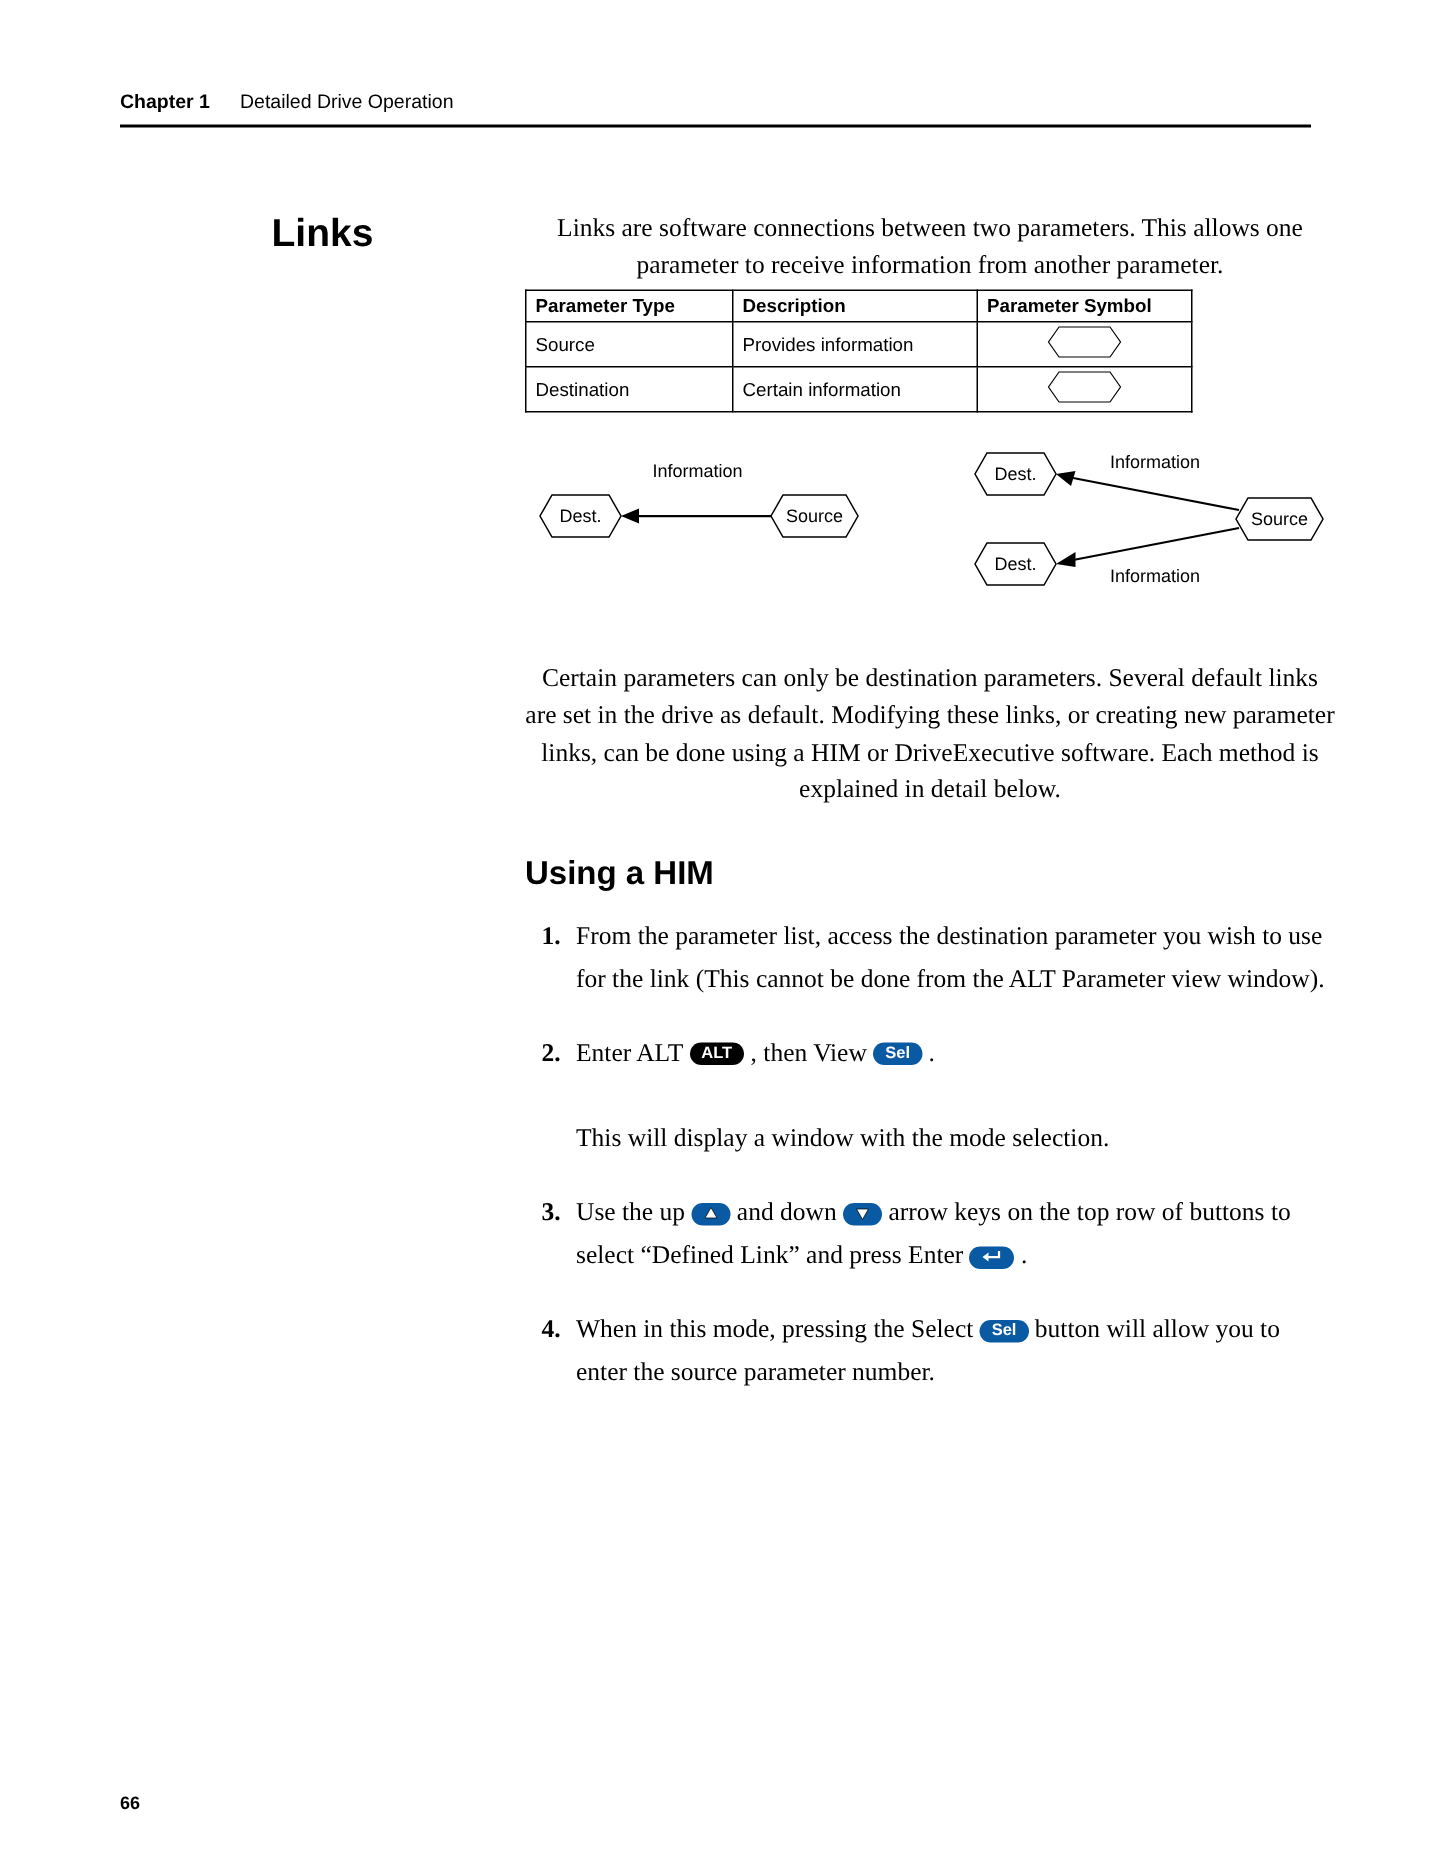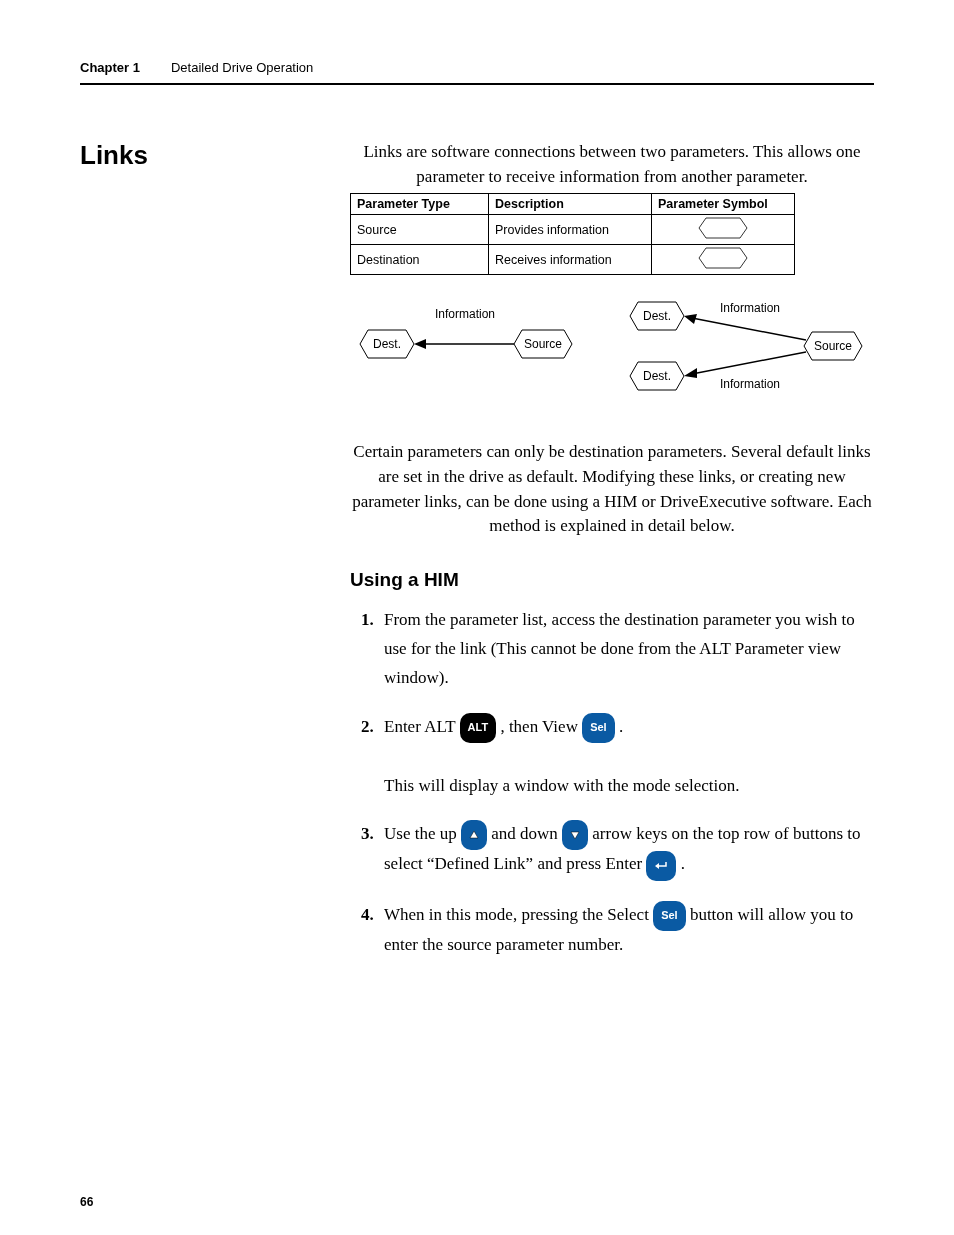--- a/index.html
+++ b/index.html
@@ -10,42 +10,42 @@
     font-family: Georgia, 'Times New Roman', serif;
     font-size: 17px;
     color: #000;
     background: #fff;
     position: relative;
     box-sizing: border-box;
     padding: 60px 80px 50px 80px;
   }
   .header {
     display: flex;
-    gap: 31px;
+    gap: 20px;
     font-family: Arial, Helvetica, sans-serif;
     font-size: 13px;
     padding-bottom: 8px;
     border-bottom: 2px solid #000;
     margin-bottom: 55px;
   }
   .header .chapter { font-weight: bold; }
   .main-row { display: flex; gap: 0; }
-  .left-col { width: 270px; flex-shrink: 0; }
+  .left-col { width: 270px; flex-shrink: 0; text-align: center; }
   .right-col { flex: 1; }
   .section-title {
     font-family: Arial, Helvetica, sans-serif;
     font-weight: bold;
     font-size: 26px;
     margin: 0;
   }
   .body-text { line-height: 1.45; margin: 0 0 4px 0; text-align: center; }
   .subheading {
     font-family: Arial, Helvetica, sans-serif;
     font-weight: bold;
-    font-size: 19px;
+    font-size: 22px;
     margin: 30px 0 15px 0;
   }
   table.param-table {
     border-collapse: collapse;
     width: 445px;
     margin: 4px 0 25px 0;
     font-family: Arial, Helvetica, sans-serif;
     font-size: 12.5px;
   }
   table.param-table th, table.param-table td {
@@ -70,42 +70,42 @@
     justify-content: center;
     background: #0a5aa3;
     color: #fff;
     border-radius: 10px;
     font-family: Arial, Helvetica, sans-serif;
     font-weight: bold;
     font-size: 11px;
     padding: 1px 8px;
     vertical-align: middle;
     line-height: 15px;
-    height: 30px;
+    height: 15px;
     box-sizing: border-box;
   }
   .pill.black { background: #000; }
   .pill svg { display: block; }
   .footer {
     position: absolute;
     bottom: 40px;
     left: 80px;
     right: 80px;
     font-family: Arial, Helvetica, sans-serif;
     font-size: 12px;
     text-align: center;
   }
   .footer .pg {
     position: absolute;
     left: 0;
     font-weight: bold;
   }
   .diagram-area {
     display: flex;
-    gap: 40px;
+    gap: 60px;
     margin: 25px 0 40px 0;
     font-family: Arial, Helvetica, sans-serif;
     font-size: 12px;
   }
 </style>
 </head>
 <body>
 
 <div class="header">
   <span class="chapter">Chapter 1</span>
@@ -131,21 +131,21 @@
         <td>Source</td>
         <td>Provides information</td>
         <td class="sym">
           <svg width="50" height="22" viewBox="0 0 50 22">
                 <polygon points="8,1 42,1 49,11 42,21 8,21 1,11" fill="none" stroke="#000" stroke-width="0.8"></polygon>
               </svg>
         </td>
       </tr>
       <tr>
         <td>Destination</td>
-        <td>Receives information</td>
+        <td>Certain information</td>
         <td class="sym">
           <svg width="50" height="22" viewBox="0 0 50 22">
                 <polygon points="8,1 42,1 49,11 42,21 8,21 1,11" fill="none" stroke="#000" stroke-width="0.8"></polygon>
               </svg>
         </td>
       </tr>
     </tbody>
       </table>
 
 

